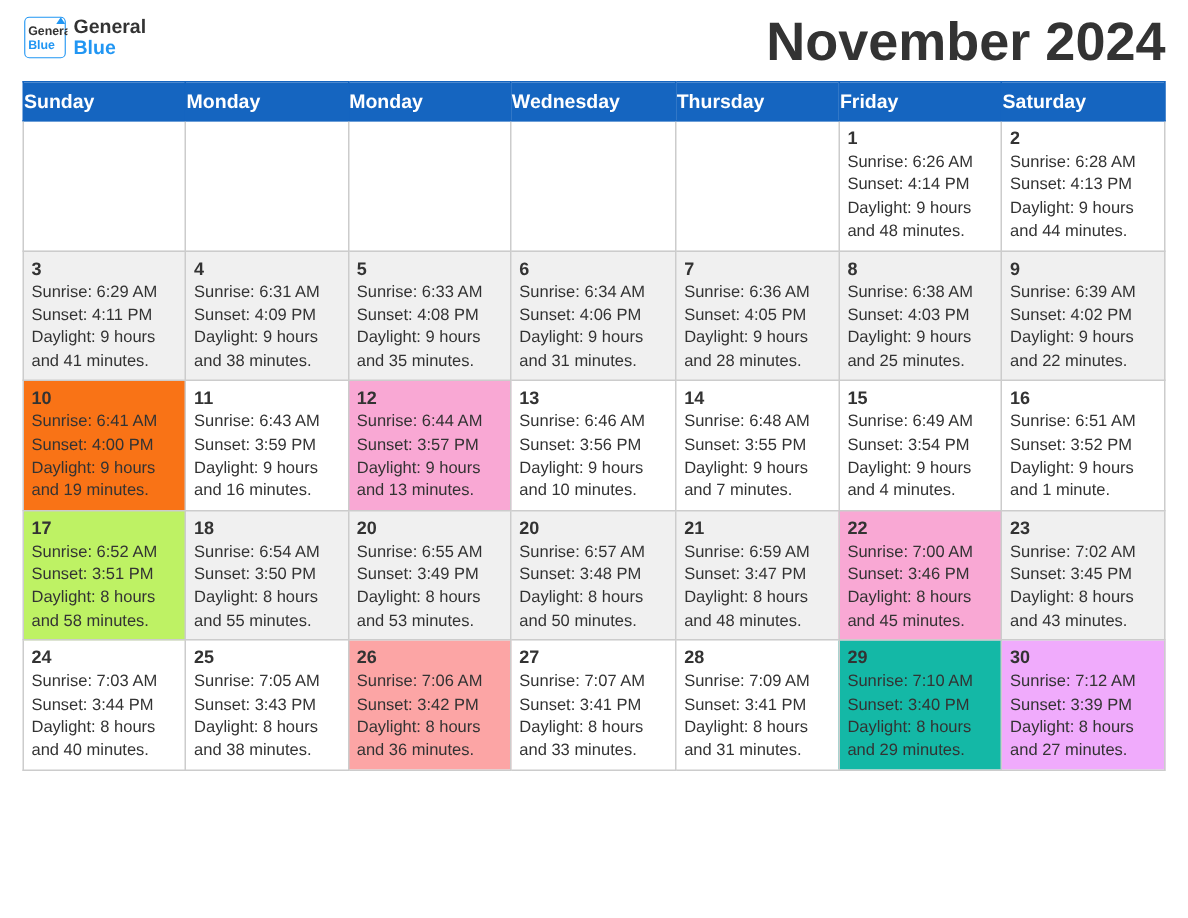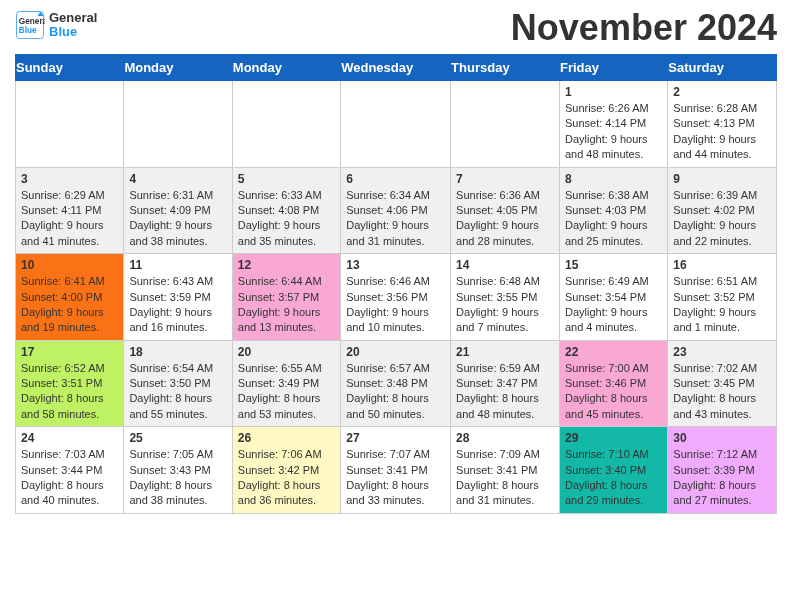--- a/index.html
+++ b/index.html
@@ -192,21 +192,21 @@
         </tr>
         <tr>
           <td style="background: rgb(255, 255, 255);">
             <span class="day-num">24</span>
             <div class="day-info">Sunrise: 7:03 AM<br>Sunset: 3:44 PM<br>Daylight: 8 hours and 40 minutes.</div>
           </td>
           <td style="background: rgb(255, 255, 255);">
             <span class="day-num">25</span>
             <div class="day-info">Sunrise: 7:05 AM<br>Sunset: 3:43 PM<br>Daylight: 8 hours and 38 minutes.</div>
           </td>
-          <td style="background: #fef9c3;">
+          <td style="background: #fca5a5;">
             <span class="day-num">26</span>
             <div class="day-info">Sunrise: 7:06 AM<br>Sunset: 3:42 PM<br>Daylight: 8 hours and 36 minutes.</div>
           </td>
           <td style="background: rgb(255, 255, 255);">
             <span class="day-num">27</span>
             <div class="day-info">Sunrise: 7:07 AM<br>Sunset: 3:41 PM<br>Daylight: 8 hours and 33 minutes.</div>
           </td>
           <td style="background: rgb(255, 255, 255);">
             <span class="day-num">28</span>
             <div class="day-info">Sunrise: 7:09 AM<br>Sunset: 3:41 PM<br>Daylight: 8 hours and 31 minutes.</div>

